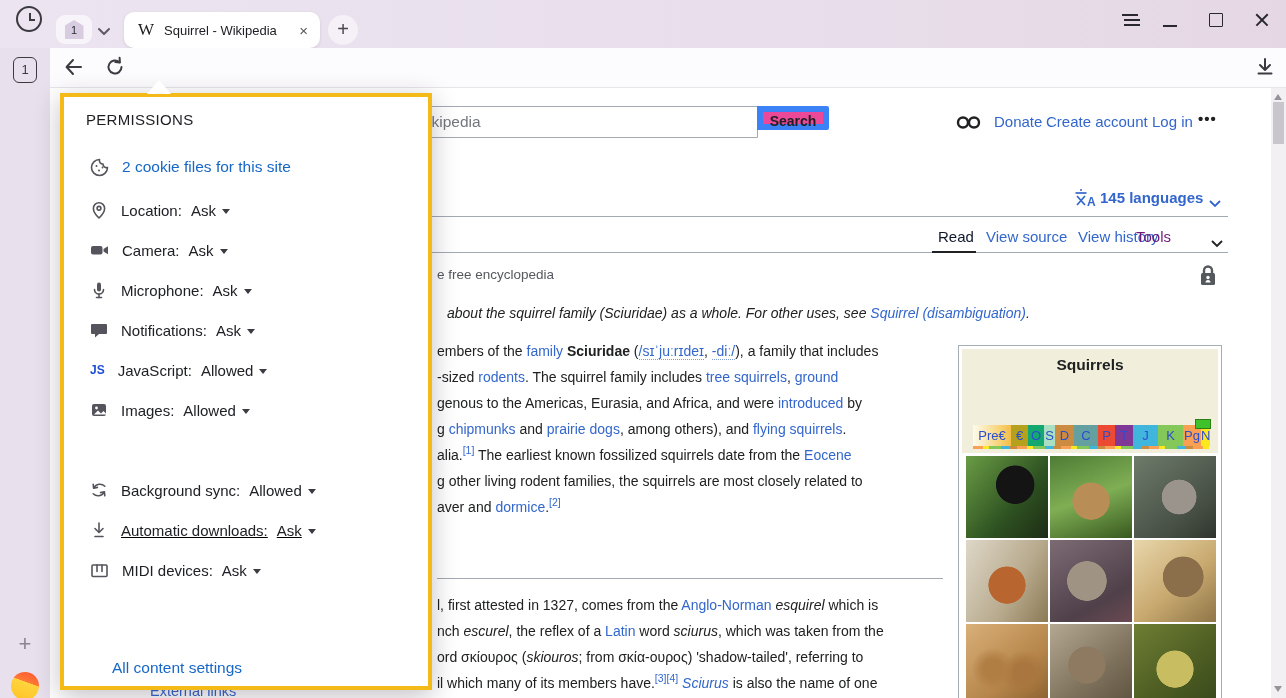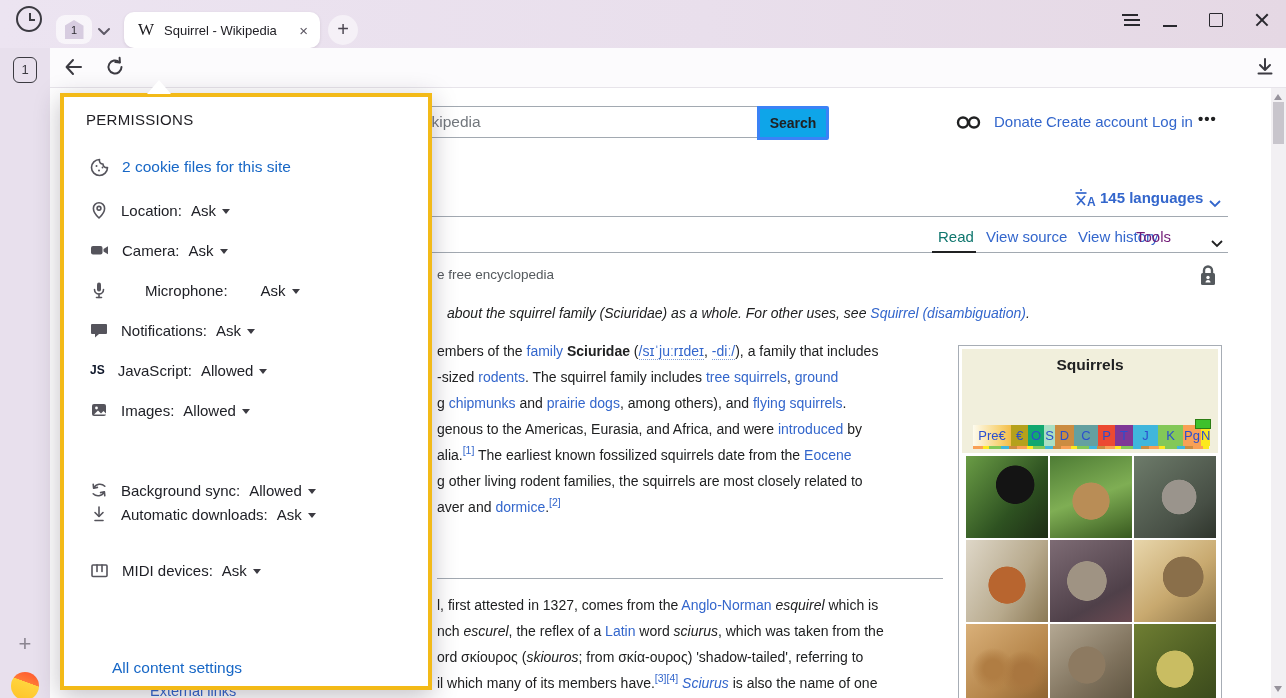--- a/index.html
+++ b/index.html
@@ -60,21 +60,21 @@
   
   .sideplus{left:14px;top:586px;width:22px;height:22px;color:#8b8591;font-size:22px;line-height:20px;text-align:center;}
   .ybro{left:11px;top:624px;width:28px;height:28px;border-radius:50%;
     background:linear-gradient(200deg,#ff5330 0%,#ff7a36 38%,#ffd43d 39%,#ffc226 100%);}
 
   
   #page{left:50px;top:88px;width:1221px;height:610px;background:#fff;}
   #wsearch{position:absolute;left:299px;top:18px;width:409px;height:32px;border:1px solid #a2a9b1;border-radius:2px 0 0 2px;
     padding:0 10px;font-size:15.5px;color:#202122;font-family:"Liberation Sans",sans-serif;outline:none;}
   #wsearch::placeholder{color:#72777d;}
-  #wsearchbtn{position:absolute;left:707px;top:18px;width:72px;height:34px;border:3px solid #3b82f6;background:#0ea5e9;
+  #wsearchbtn{position:absolute;left:707px;top:18px;width:72px;height:24px;border:6px solid #3b82f6;background:#ec4899;
     font-weight:bold;font-size:14px;color:#202122;border-radius:0 2px 2px 0;font-family:"Liberation Sans",sans-serif;}
   .wlink{color:#3366cc;font-size:15px;text-decoration:none;}
   .ppos{top:25px;}
   #glasses{left:906px;top:27px;}
   .pdots{left:1148px;top:22px;color:#202122;font-weight:bold;font-size:15px;letter-spacing:1px;}
 
   .langrow{top:101px;font-weight:bold;}
   .viewtab{top:140px;font-size:15px;}
   .blackuline{left:882px;top:163px;width:44px;height:2px;background:#202122;}
   .hline{background:#a2a9b1;height:1px;}
@@ -128,21 +128,21 @@
   .ptitle{position:absolute;left:22px;top:14px;font-size:15px;font-weight:500;letter-spacing:.3px;color:#1e1d22;}
   .prow{position:absolute;left:26px;height:26px;display:flex;align-items:center;}
   .prow svg{flex:none;}
   .plabel{font-size:15px;color:#202127;margin-left:13px;}
   .pvalue{font-size:15px;color:#202127;margin-left:9px;display:inline-flex;align-items:center;}
   .caret{width:0;height:0;border-left:4.5px solid transparent;border-right:4.5px solid transparent;
     border-top:5.5px solid #3c3b42;margin-left:6px;margin-top:2px;}
   .plink{font-size:15.5px;color:#1767c6;}
   .picon{stroke:#55545c;fill:none;stroke-width:1.6;stroke-linecap:round;stroke-linejoin:round;}
   .piconf{fill:#55545c;}
-  .jsicon{font-size:12px;font-weight:bold;color:#0f172a;letter-spacing:0;}
+  .jsicon{font-size:12px;font-weight:bold;color:#1d4ed8;letter-spacing:0;}
 </style>
 </head>
 <body>
 
 <div id="screen">
 
   <div class="abs" id="tabstrip">
     <div class="abs clockicon"></div>
     <div class="abs groupchip">
       <div class="grouppent">
@@ -262,21 +262,21 @@
     </div>
     <a class="abs wlink langrow" style="left:1050px;top:101px;">145 languages</a>
     <div class="abs" style="left:1158px;top:106px;">
       <svg width="14" height="9">
           <polyline points="2,2 7,7 12,2" fill="none" stroke="#3366cc" stroke-width="1.8"></polyline>
         </svg>
     </div>
 
     <div class="abs hline" style="left:330px;top:128px;width:848px;"></div>
 
-    <span class="abs viewtab" style="left:888px;color:#0f766e;text-align:center;">Read</span>
+    <span class="abs viewtab" style="left:888px;color:#0f172a;text-align:center;">Read</span>
     <span class="abs viewtab wlink" style="left:936px;">View source</span>
     <span class="abs viewtab wlink" style="left:1028px;">View history</span>
     <span class="abs viewtab" style="left:1086px;color:#701a75;">Tools</span>
     <div class="abs" style="left:1160px;top:146px;">
       <svg width="14" height="9">
           <polyline points="2,2 7,7 12,2" fill="none" stroke="#202122" stroke-width="1.8"></polyline>
         </svg>
     </div>
     <div class="abs hline" style="left:330px;top:164px;width:848px;"></div>
     <div class="abs blackuline"></div>
@@ -290,22 +290,22 @@
           <circle cx="10" cy="13.5" r="1.7" fill="#fff"></circle>
           <path d="M7.5 18.5 a2.5 2.5 0 0 1 5 0 z" fill="#fff"></path>
         </svg>
     </div>
 
     <div class="abs hatnote"><span class="i">about the squirrel family (Sciuridae) as a whole. For other uses, see </span><span class="ilk">Squirrel (disambiguation)</span><span class="i">.</span></div>
 
     <div class="abs bodyblock" style="top:250px;">
       <div class="ln"><span>embers of the </span><span class="lk">family</span><span> </span><span class="b">Sciuridae</span><span> (</span><span class="pron">/sɪˈjuːrɪdeɪ</span><span>, </span><span class="pron">-diː/</span><span>), a family that includes</span></div>
       <div class="ln"><span>-sized </span><span class="lk">rodents</span><span>. The squirrel family includes </span><span class="lk">tree squirrels</span><span>, </span><span class="lk">ground</span></div>
+      <div class="ln"><span>genous to the Americas, Eurasia, and Africa, and were </span><span class="lk">introduced</span><span> by</span></div>
       <div class="ln"><span>g </span><span class="lk">chipmunks</span><span> and </span><span class="lk">prairie dogs</span><span>, among others), and </span><span class="lk">flying squirrels</span><span>.</span></div>
-      <div class="ln"><span>genous to the Americas, Eurasia, and Africa, and were </span><span class="lk">introduced</span><span> by</span></div>
       <div class="ln"><span>alia.</span><span class="sup">[1]</span><span> The earliest known fossilized squirrels date from the </span><span class="lk">Eocene</span></div>
       <div class="ln"><span>g other living rodent families, the squirrels are most closely related to</span></div>
       <div class="ln"><span>aver and </span><span class="lk">dormice</span><span>.</span><span class="sup">[2]</span></div>
     </div>
 
     <div class="abs hline" style="left:387px;top:490px;width:506px;"></div>
 
     <div class="abs bodyblock" style="top:504px;">
       <div class="ln"><span>l, first attested in 1327, comes from the </span><span class="lk">Anglo-Norman</span><span> </span><span class="i">esquirel</span><span> which is</span></div>
       <div class="ln"><span>nch </span><span class="i">escurel</span><span>, the reflex of a </span><span class="lk">Latin</span><span> word </span><span class="i">sciurus</span><span>, which was taken from the</span></div>
@@ -388,21 +388,21 @@
           <rect x="1" y="5" width="11.5" height="8.5" rx="2" class="piconf"></rect>
           <polygon points="13.5,8 18,5.3 18,13.2 13.5,10.5" class="piconf"></polygon>
         </svg>
       <span class="plabel">Camera:</span>
       <span class="pvalue">
           <span>Ask</span>
           <span class="caret"></span>
         </span>
     </div>
 
-    <div class="prow" style="top:180px;gap:24px;">
+    <div class="prow" style="top:180px;">
       <svg width="18" height="19">
           <rect x="7" y="1.5" width="4" height="9" rx="2" class="piconf"></rect>
           <path class="picon" d="M4.5 8.5 a4.5 4.5 0 0 0 9 0"></path>
           <line x1="9" y1="13" x2="9" y2="16.5" class="picon"></line>
           <line x1="6.5" y1="16.5" x2="11.5" y2="16.5" class="picon"></line>
         </svg>
       <span class="plabel">Microphone:</span>
       <span class="pvalue">
           <span>Ask</span>
           <span class="caret"></span>
@@ -452,21 +452,21 @@
             <polyline points="14.8,14.8 14.4,10.8 10.6,11.6"></polyline>
           </g>
         </svg>
       <span class="plabel">Background sync:</span>
       <span class="pvalue">
           <span>Allowed</span>
           <span class="caret"></span>
         </span>
     </div>
 
-    <div class="prow" style="top:404px;">
+    <div class="prow" style="top:420px;text-decoration:underline;">
       <svg width="18" height="18">
           <g class="picon">
             <line x1="9" y1="2" x2="9" y2="11"></line>
             <polyline points="5,7.5 9,11.5 13,7.5"></polyline>
             <line x1="5" y1="15.5" x2="13" y2="15.5"></line>
           </g>
         </svg>
       <span class="plabel">Automatic downloads:</span>
       <span class="pvalue">
           <span>Ask</span>

